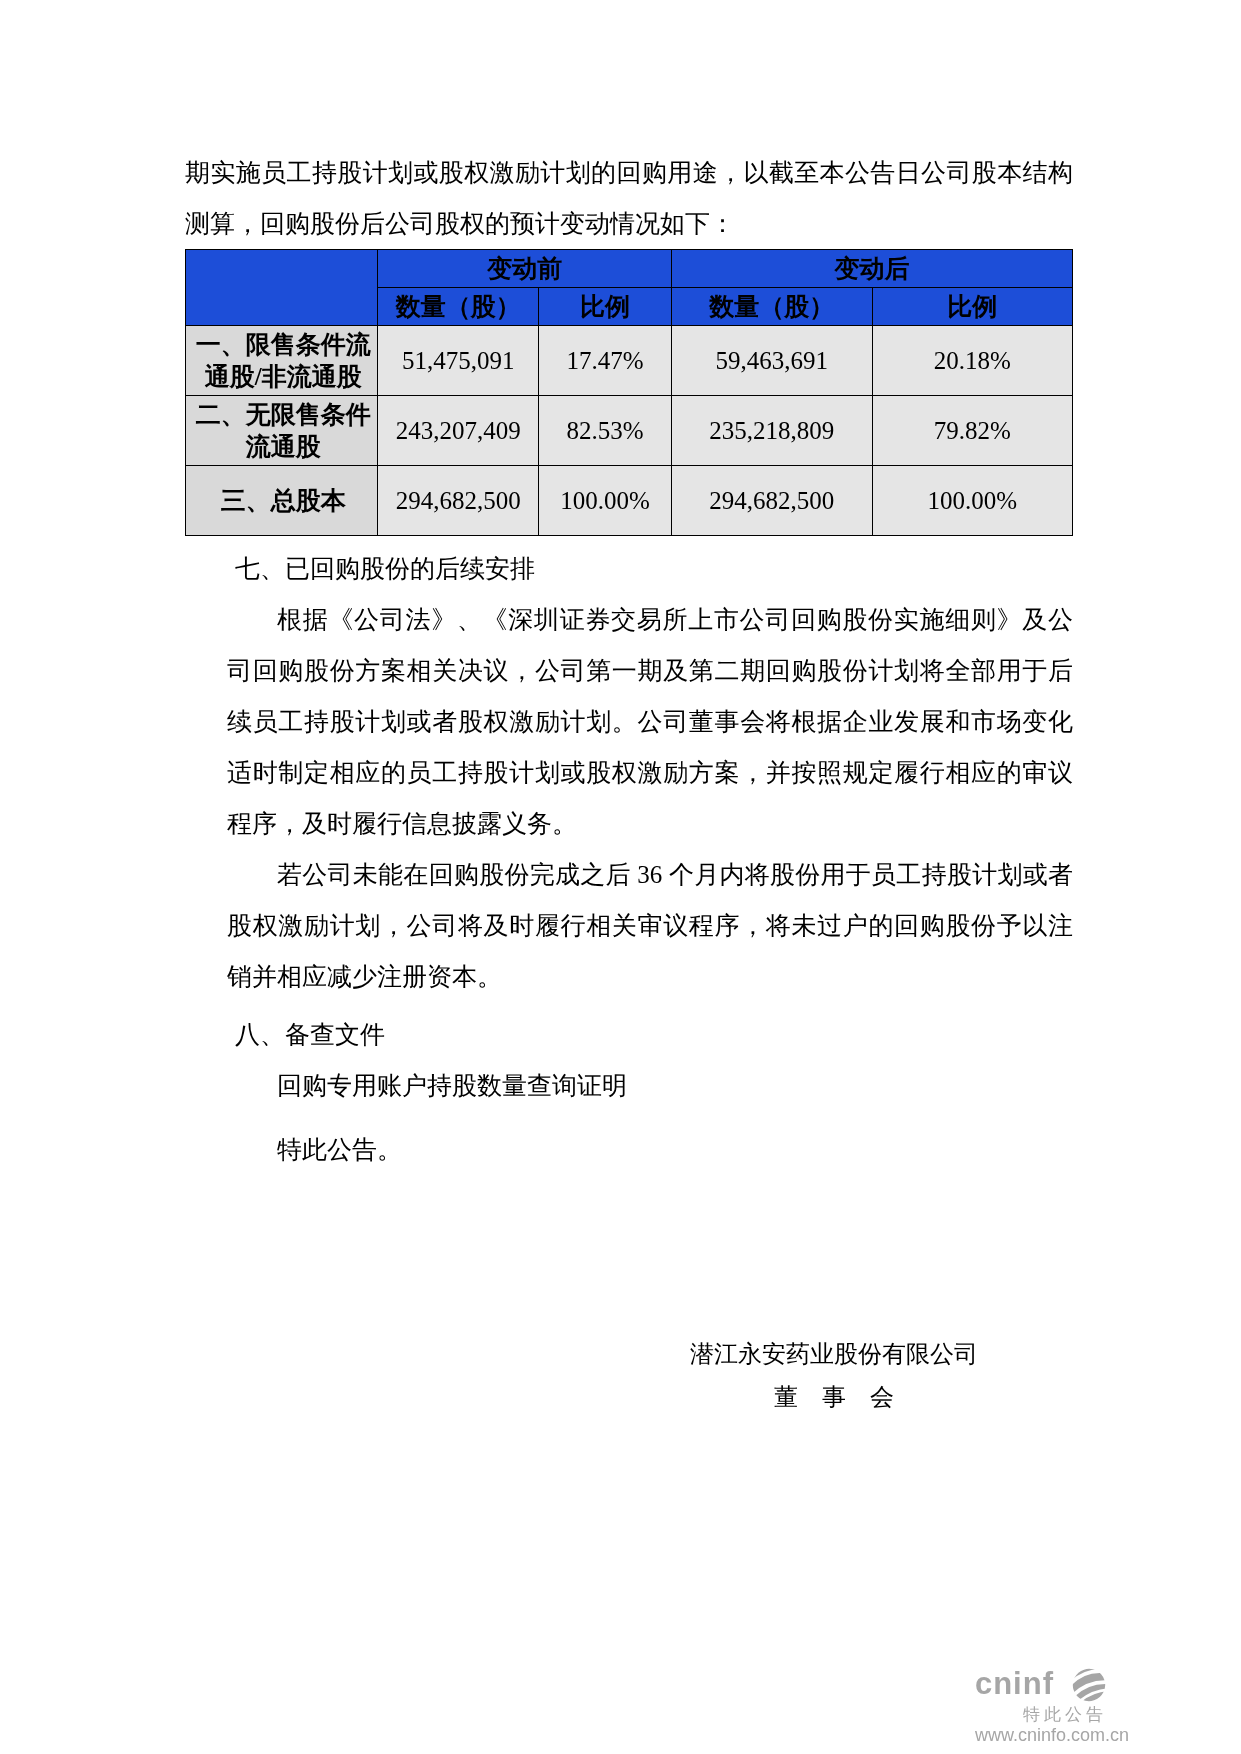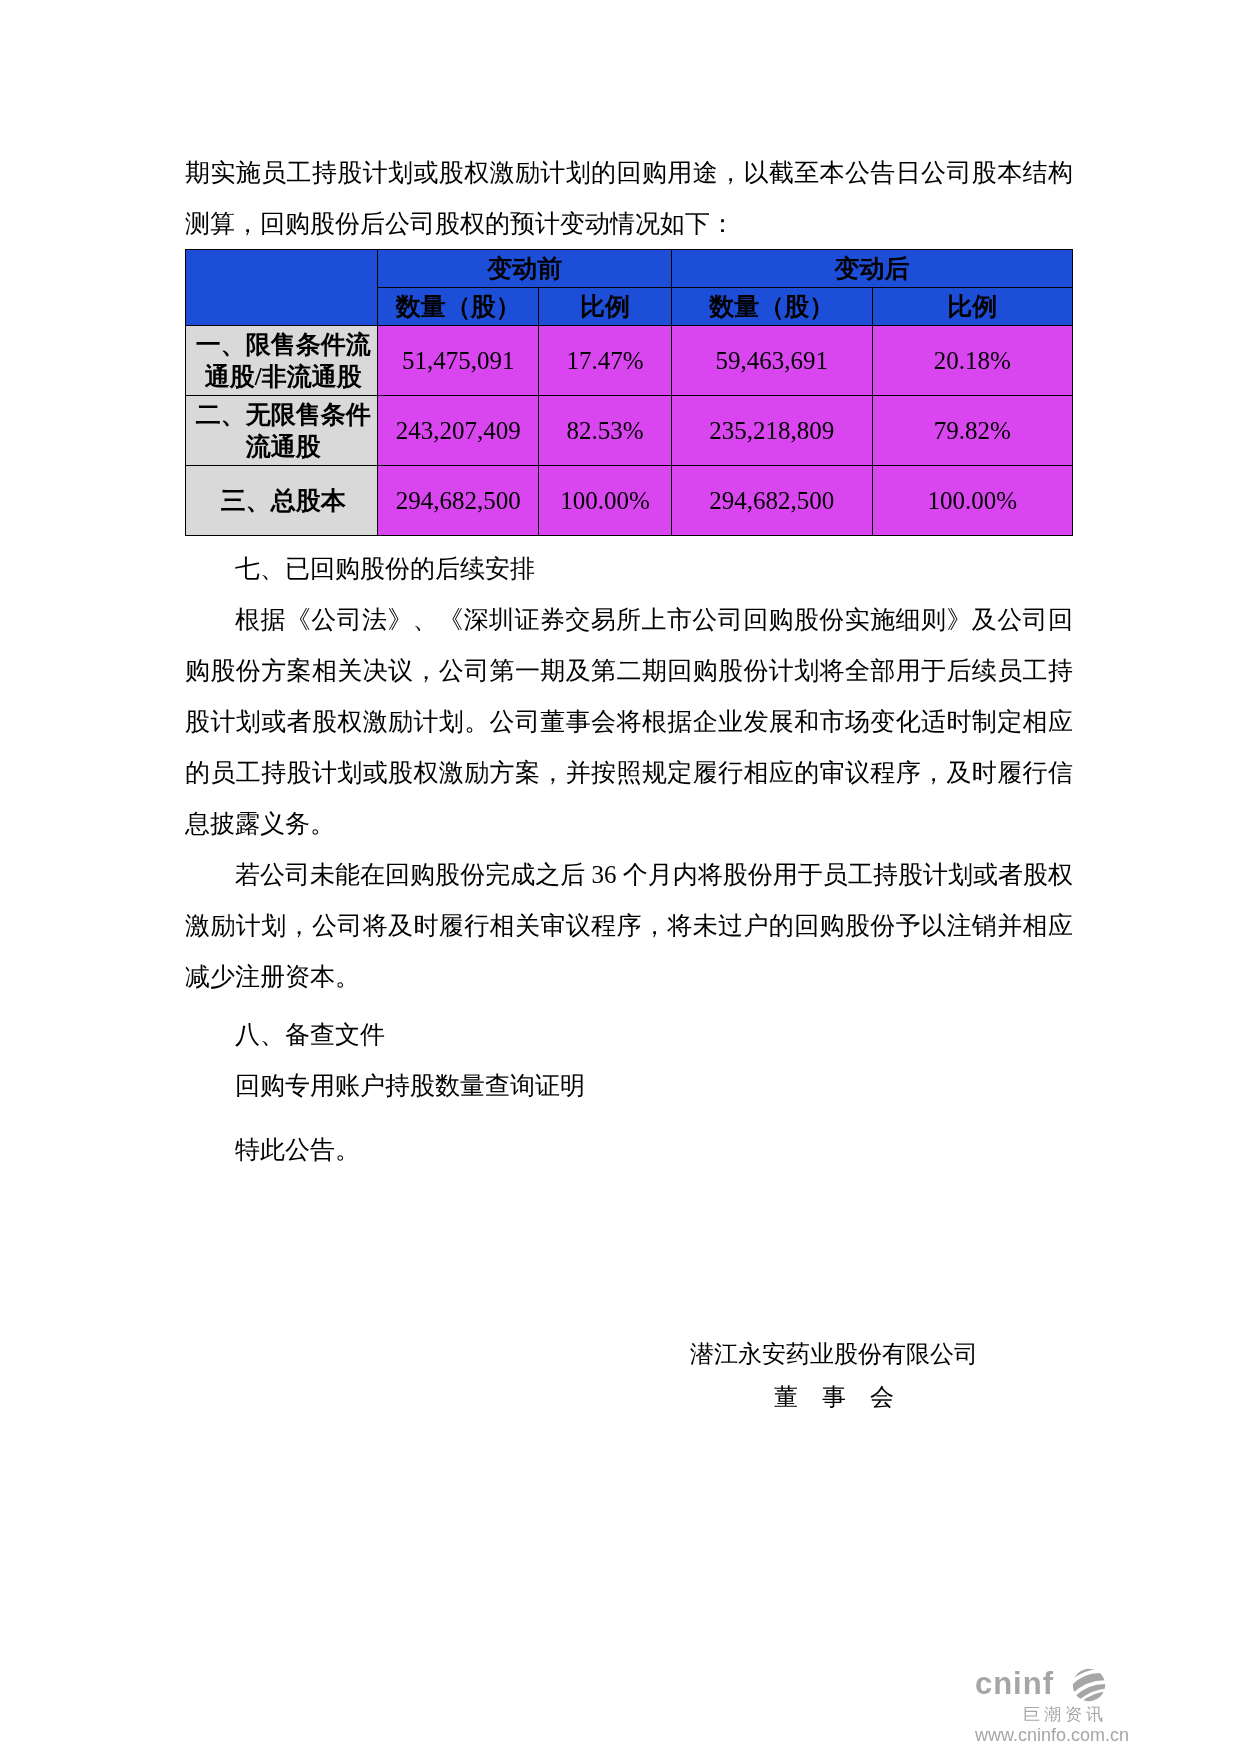--- a/index.html
+++ b/index.html
@@ -15,21 +15,21 @@
     overflow: hidden;
     box-sizing: border-box;
   }
   .content {
     position: absolute;
     top: 147px;
     left: 185px;
     width: 888px;
   }
   p { margin: 0; text-align: justify; }
-  .indent { text-indent: 2em; }
+  .indent { text-indent: 2em; margin-left: 42px; }
 
   table.share-table {
     width: 100%;
     border-collapse: collapse;
     table-layout: fixed;
     font-size: 25px;
   }
   table.share-table th, table.share-table td {
     border: 1px solid #000000;
     box-sizing: border-box;
@@ -43,21 +43,21 @@
   }
   td.label-cell {
     background: #d9d9d9;
     font-weight: bold;
     text-align: center;
     padding: 2px 6px 2px 9px;
     line-height: 32px;
     vertical-align: middle;
   }
   td.num-cell {
-    background: #d946ef;
+    background: #e5e5e5;
     text-align: center;
     vertical-align: middle;
     height: 70px;
     line-height: 30px;
     font-family: Liberation Serif, serif;
   }
   .sec-heading { text-indent: 2em; margin-top: 7px; }
   .closing { margin-top: 13px; }
 
   .signature {
@@ -170,16 +170,16 @@
         <svg viewBox="0 0 40 40" width="38" height="38" aria-hidden="true">
           <g transform="rotate(-18 20 20)">
             <circle cx="20" cy="20" r="17" fill="#a6a6a6"></circle>
             <path d="M1 13 Q 20 3 39 11" stroke="#ffffff" stroke-width="4" fill="none"></path>
             <path d="M1 25 Q 20 16 39 23" stroke="#ffffff" stroke-width="4" fill="none"></path>
             <path d="M6 33 Q 22 27 38 31" stroke="#ffffff" stroke-width="3" fill="none"></path>
           </g>
         </svg>
       </span>
     </div>
-    <div class="wm-cn">巨潮资讯</div>
+    <div class="wm-cn">特此公告</div>
     <div class="wm-url">www.cninfo.com.cn</div>
   </div>
 </div>
 
 </body></html>

